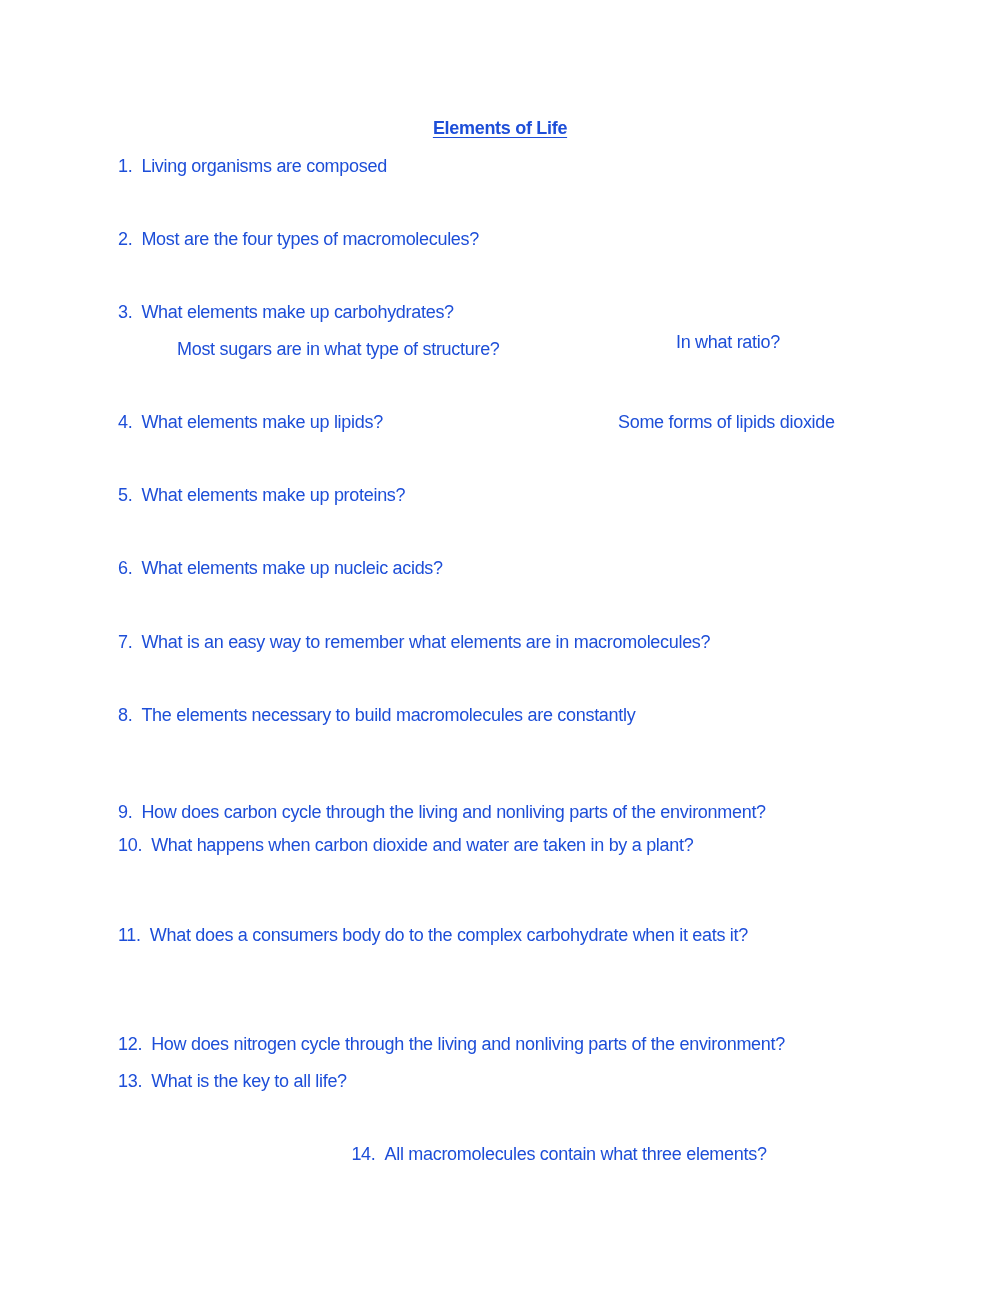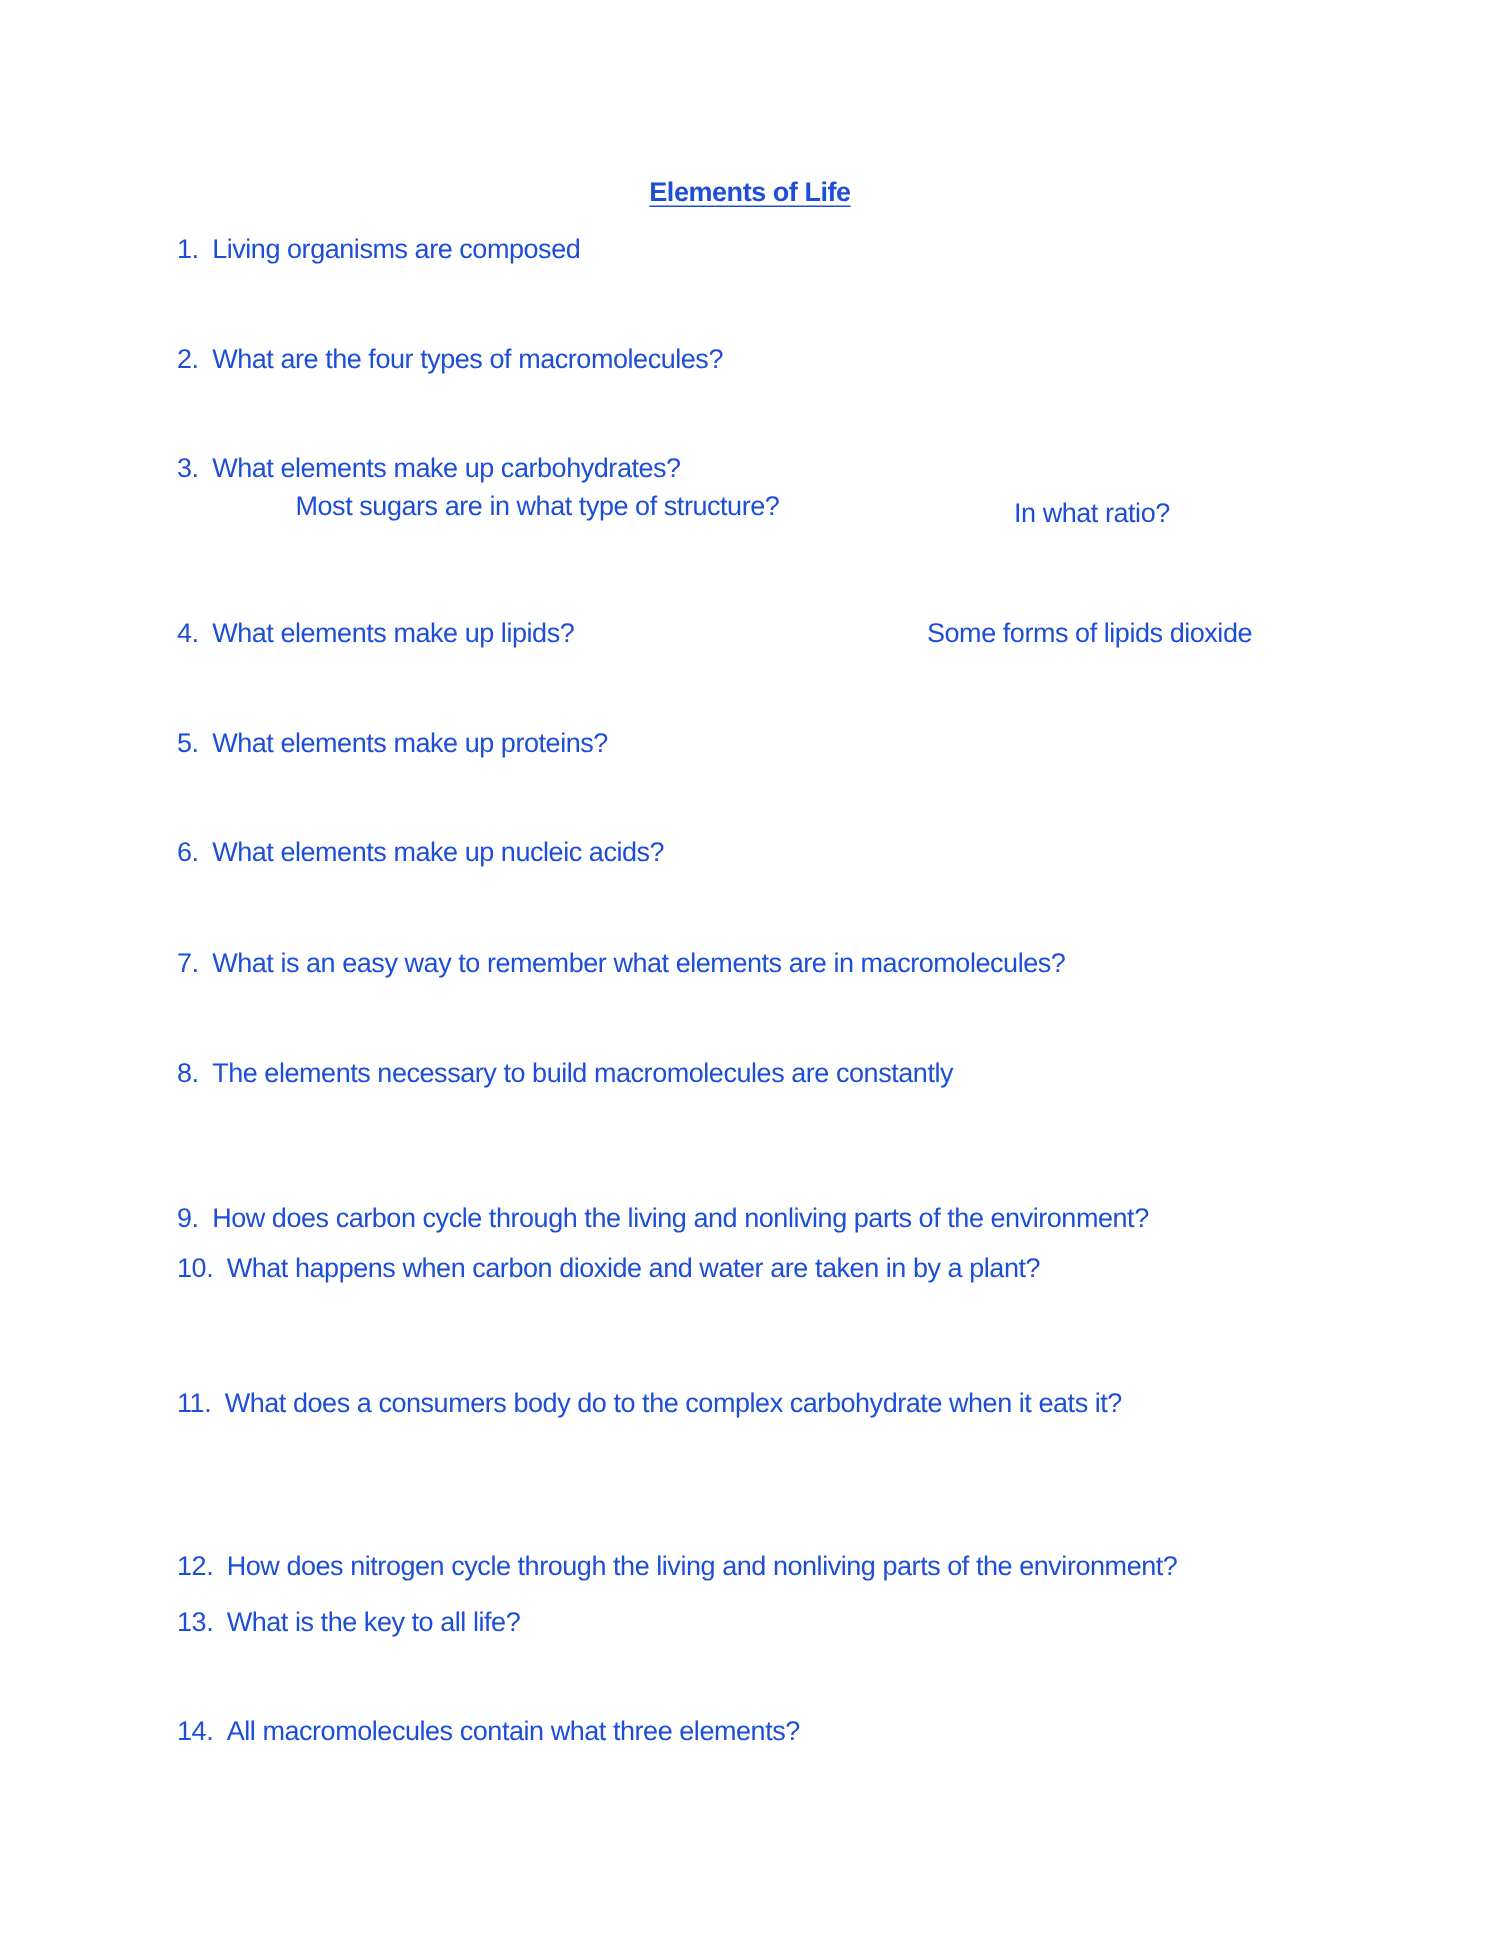--- a/index.html
+++ b/index.html
@@ -46,49 +46,49 @@
   }
   .sub-line {
     position: absolute;
     left: 177px;
     white-space: nowrap;
   }
   
   .r1  { top: 155px; }
   .r2  { top: 228px; }
   .r3  { top: 301px; }
-  .r3sub { top: 326px; margin-left: 20px; }
+  .r3sub { top: 338px; }
   .r4  { top: 411px; }
   .r5  { top: 484px; }
   .r6  { top: 557px; }
   .r7  { top: 631px; }
   .r8  { top: 704px; }
   .r9  { top: 777px; margin-top: 24px; }
   .r10 { top: 834px; }
   .r11 { top: 924px; }
   .r12 { top: 997px; margin-top: 36px; }
   .r13 { top: 1070px; }
-  .r14 { top: 1143px; }
+  .r14 { top: 1143px; text-align: center; }
   
   .right-ratio  { left: 558px; margin-top: 30px; }
   .right-lipids { left: 500px; }
 </style>
 </head>
 <body>
 
 <div class="page">
 
   <div class="title">Elements of Life</div>
 
   <div class="q-row r1">
     <span class="q-num">1.</span><span>Living organisms are composed</span>
   </div>
 
   <div class="q-row r2">
-    <span class="q-num">2.</span><span>What are the four types of macromolecules?</span>
+    <span class="q-num">2.</span><span>Most are the four types of macromolecules?</span>
   </div>
 
   <div class="q-row r3">
     <span class="q-num">3.</span><span>What elements make up carbohydrates?</span>
     <span class="q-right right-ratio">In what ratio?</span>
   </div>
   <div class="sub-line r3sub">Most sugars are in what type of structure?</div>
 
   <div class="q-row r4">
     <span class="q-num">4.</span><span>What elements make up lipids?</span>

